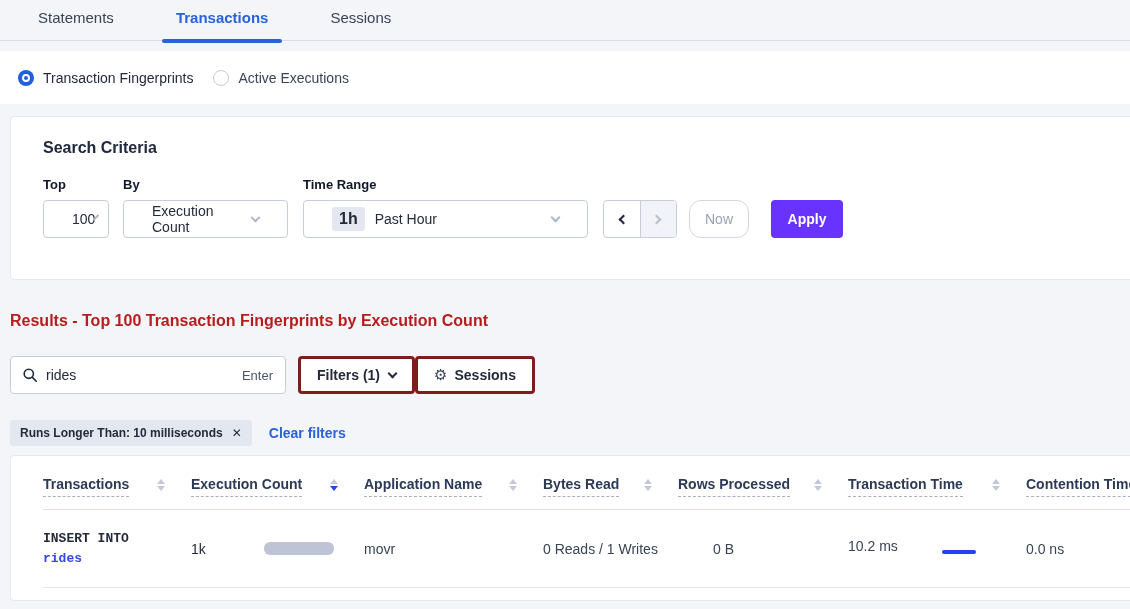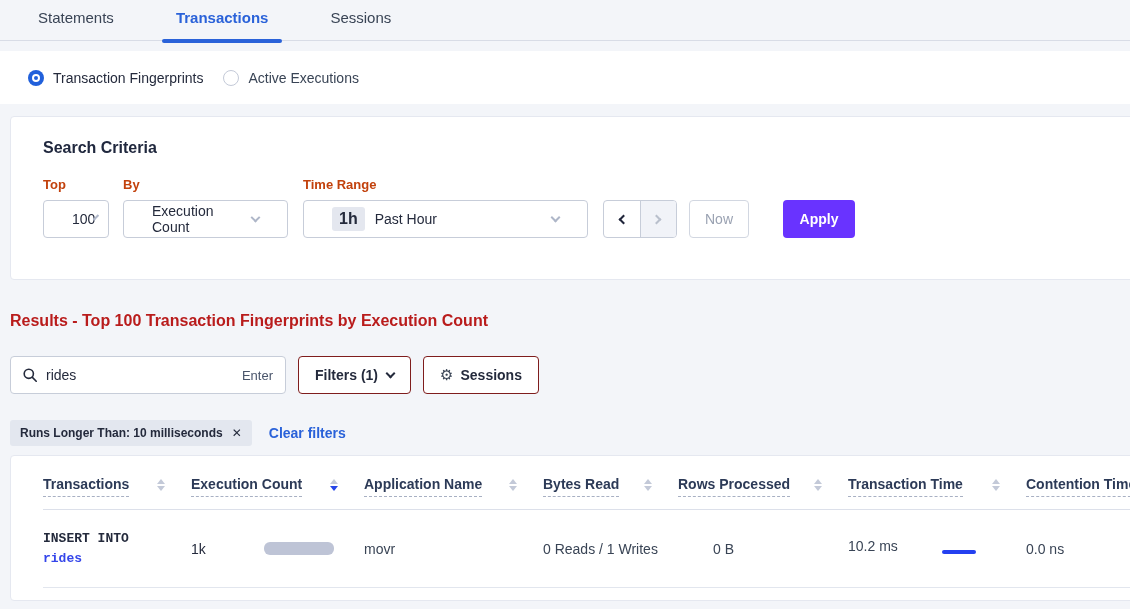--- a/index.html
+++ b/index.html
@@ -21,42 +21,42 @@
   }
   .tab.active { color:#2A62D9; font-weight:bold; }
   .tab.active::after {
     content:""; position:absolute; left:0; right:0; bottom:-2px; height:4px;
     background:#2A62D9; border-radius:2px;
   }
 
   
   .radio-band {
     margin-top:10px; height:53px; background:#FFFFFF;
-    display:flex; align-items:center; padding-left:28px;
+    display:flex; align-items:center; padding-left:18px;
   }
   .radio-group { display:flex; align-items:center; margin-right:20px; cursor:pointer; }
   .radio { width:16px; height:16px; border-radius:50%; flex:none;
            display:flex; align-items:center; justify-content:center; }
   .radio.on { background:#2160DB; }
   .radio.on .dot { width:8px; height:8px; background:#2160DB; border:2px solid #fff;
                    border-radius:50%; }
   .radio.off { background:#fff; border:1px solid #C4CAD8; }
   .radio-label { margin-left:9px; font-size:14px; color:#242A3C; }
   .radio-label.dim { color:#394455; }
 
   
   .card {
     background:#fff; border:1px solid #E5E8F0; border-radius:4px;
     margin-left:10px; width:1452px;
   }
   .sc-card { margin-top:12px; height:164px; padding:22px 32px; }
   .sc-title { font-size:16px; font-weight:bold; color:#20283E; }
   .sc-controls { display:flex; align-items:flex-end; margin-top:20px; }
   .ctl-group { display:flex; flex-direction:column; }
-  .ctl-label { font-size:13px; font-weight:bold; color:#c2410c; margin-bottom:8px; }
+  .ctl-label { font-size:13px; font-weight:bold; color:#0f172a; margin-bottom:8px; }
   .select {
     height:38px; border:1px solid #C7CDD9; border-radius:4px; background:#fff;
     display:flex; align-items:center; padding:0 28px; font-size:14px; color:#242A3C;
     cursor:pointer;
   }
   .chev { display:inline-block; width:7px; height:7px;
           border-right:2px solid #AEB6C8; border-bottom:2px solid #AEB6C8; }
   .chev.down { transform:rotate(45deg); margin-top:-4px; }
   .chev.left  { transform:rotate(135deg); border-color:#20253A; margin-left:3px; }
   .chev.right { transform:rotate(-45deg); border-color:#B9C0CC; margin-right:3px; }
@@ -68,45 +68,45 @@
   .w-top { width:66px; margin-right:14px; }
   .w-by { width:165px; margin-right:15px; }
   .w-time { width:285px; margin-right:15px; }
   .arrow-group {
     width:74px; height:38px; border:1px solid #C7CDD9; border-radius:4px;
     display:flex; overflow:hidden; margin-right:12px; background:#fff;
   }
   .arrow-btn { width:37px; display:flex; align-items:center; justify-content:center; cursor:pointer; }
   .arrow-btn.disabled { background:#F1F3F8; border-left:1px solid #C7CDD9; cursor:default; }
   .now-btn {
-    width:60px; height:38px; border:1px solid #D2D7E1; border-radius:4px; background:#fff;
-    color:#9AA2B2; font-size:14px; margin-right:34px; cursor:default;
+    width:60px; height:38px; border:1px solid #D2D7E1; border-radius:12px; background:#fff;
+    color:#9AA2B2; font-size:14px; margin-right:22px; cursor:default;
     font-family:inherit;
   }
   .apply-btn {
     width:72px; height:38px; border:none; border-radius:4px; background:#6933FF;
     color:#fff; font-size:14px; font-weight:bold; cursor:pointer; font-family:inherit;
   }
 
   
   .results-heading { margin:32px 0 0 10px; font-size:16px; font-weight:bold; color:#b91c1c; }
   .search-row { display:flex; margin:26px 0 0 10px; }
   .search-box {
     width:276px; height:38px; border:1px solid #C7CDD9; border-radius:4px; background:#fff;
     display:flex; align-items:center; padding:0 12px; margin-right:12px;
   }
   .search-box input {
     border:none; outline:none; font-size:14px; color:#242A3C; width:160px;
     margin-left:9px; font-family:inherit; background:transparent;
   }
   .enter-label { margin-left:auto; font-size:13px; color:#4A556B; }
   .ui-btn {
-    height:38px; border:1px solid #7f1d1d; border-radius:4px; background:#fff;
+    height:38px; border:3px solid #7f1d1d; border-radius:4px; background:#fff;
     display:flex; align-items:center; padding:0 16px; font-size:14px; font-weight:bold;
-    color:#242A3C; margin-right:12px; cursor:pointer; font-family:inherit;
+    color:#242A3C; margin-right:0; cursor:pointer; font-family:inherit;
   }
   .ui-btn .chev.down { border-color:#242A3C; margin-left:9px; }
   .gear { font-size:15px; margin-right:7px; color:#394455; font-weight:normal;
           font-family:"DejaVu Sans",sans-serif; }
 
   .chip-row { display:flex; align-items:center; margin:26px 0 0 10px; }
   .chip {
     background:#E3E7EF; border-radius:3px; height:26px; display:flex; align-items:center;
     padding:0 10px; font-size:12px; font-weight:bold; color:#242A3C;
   }

